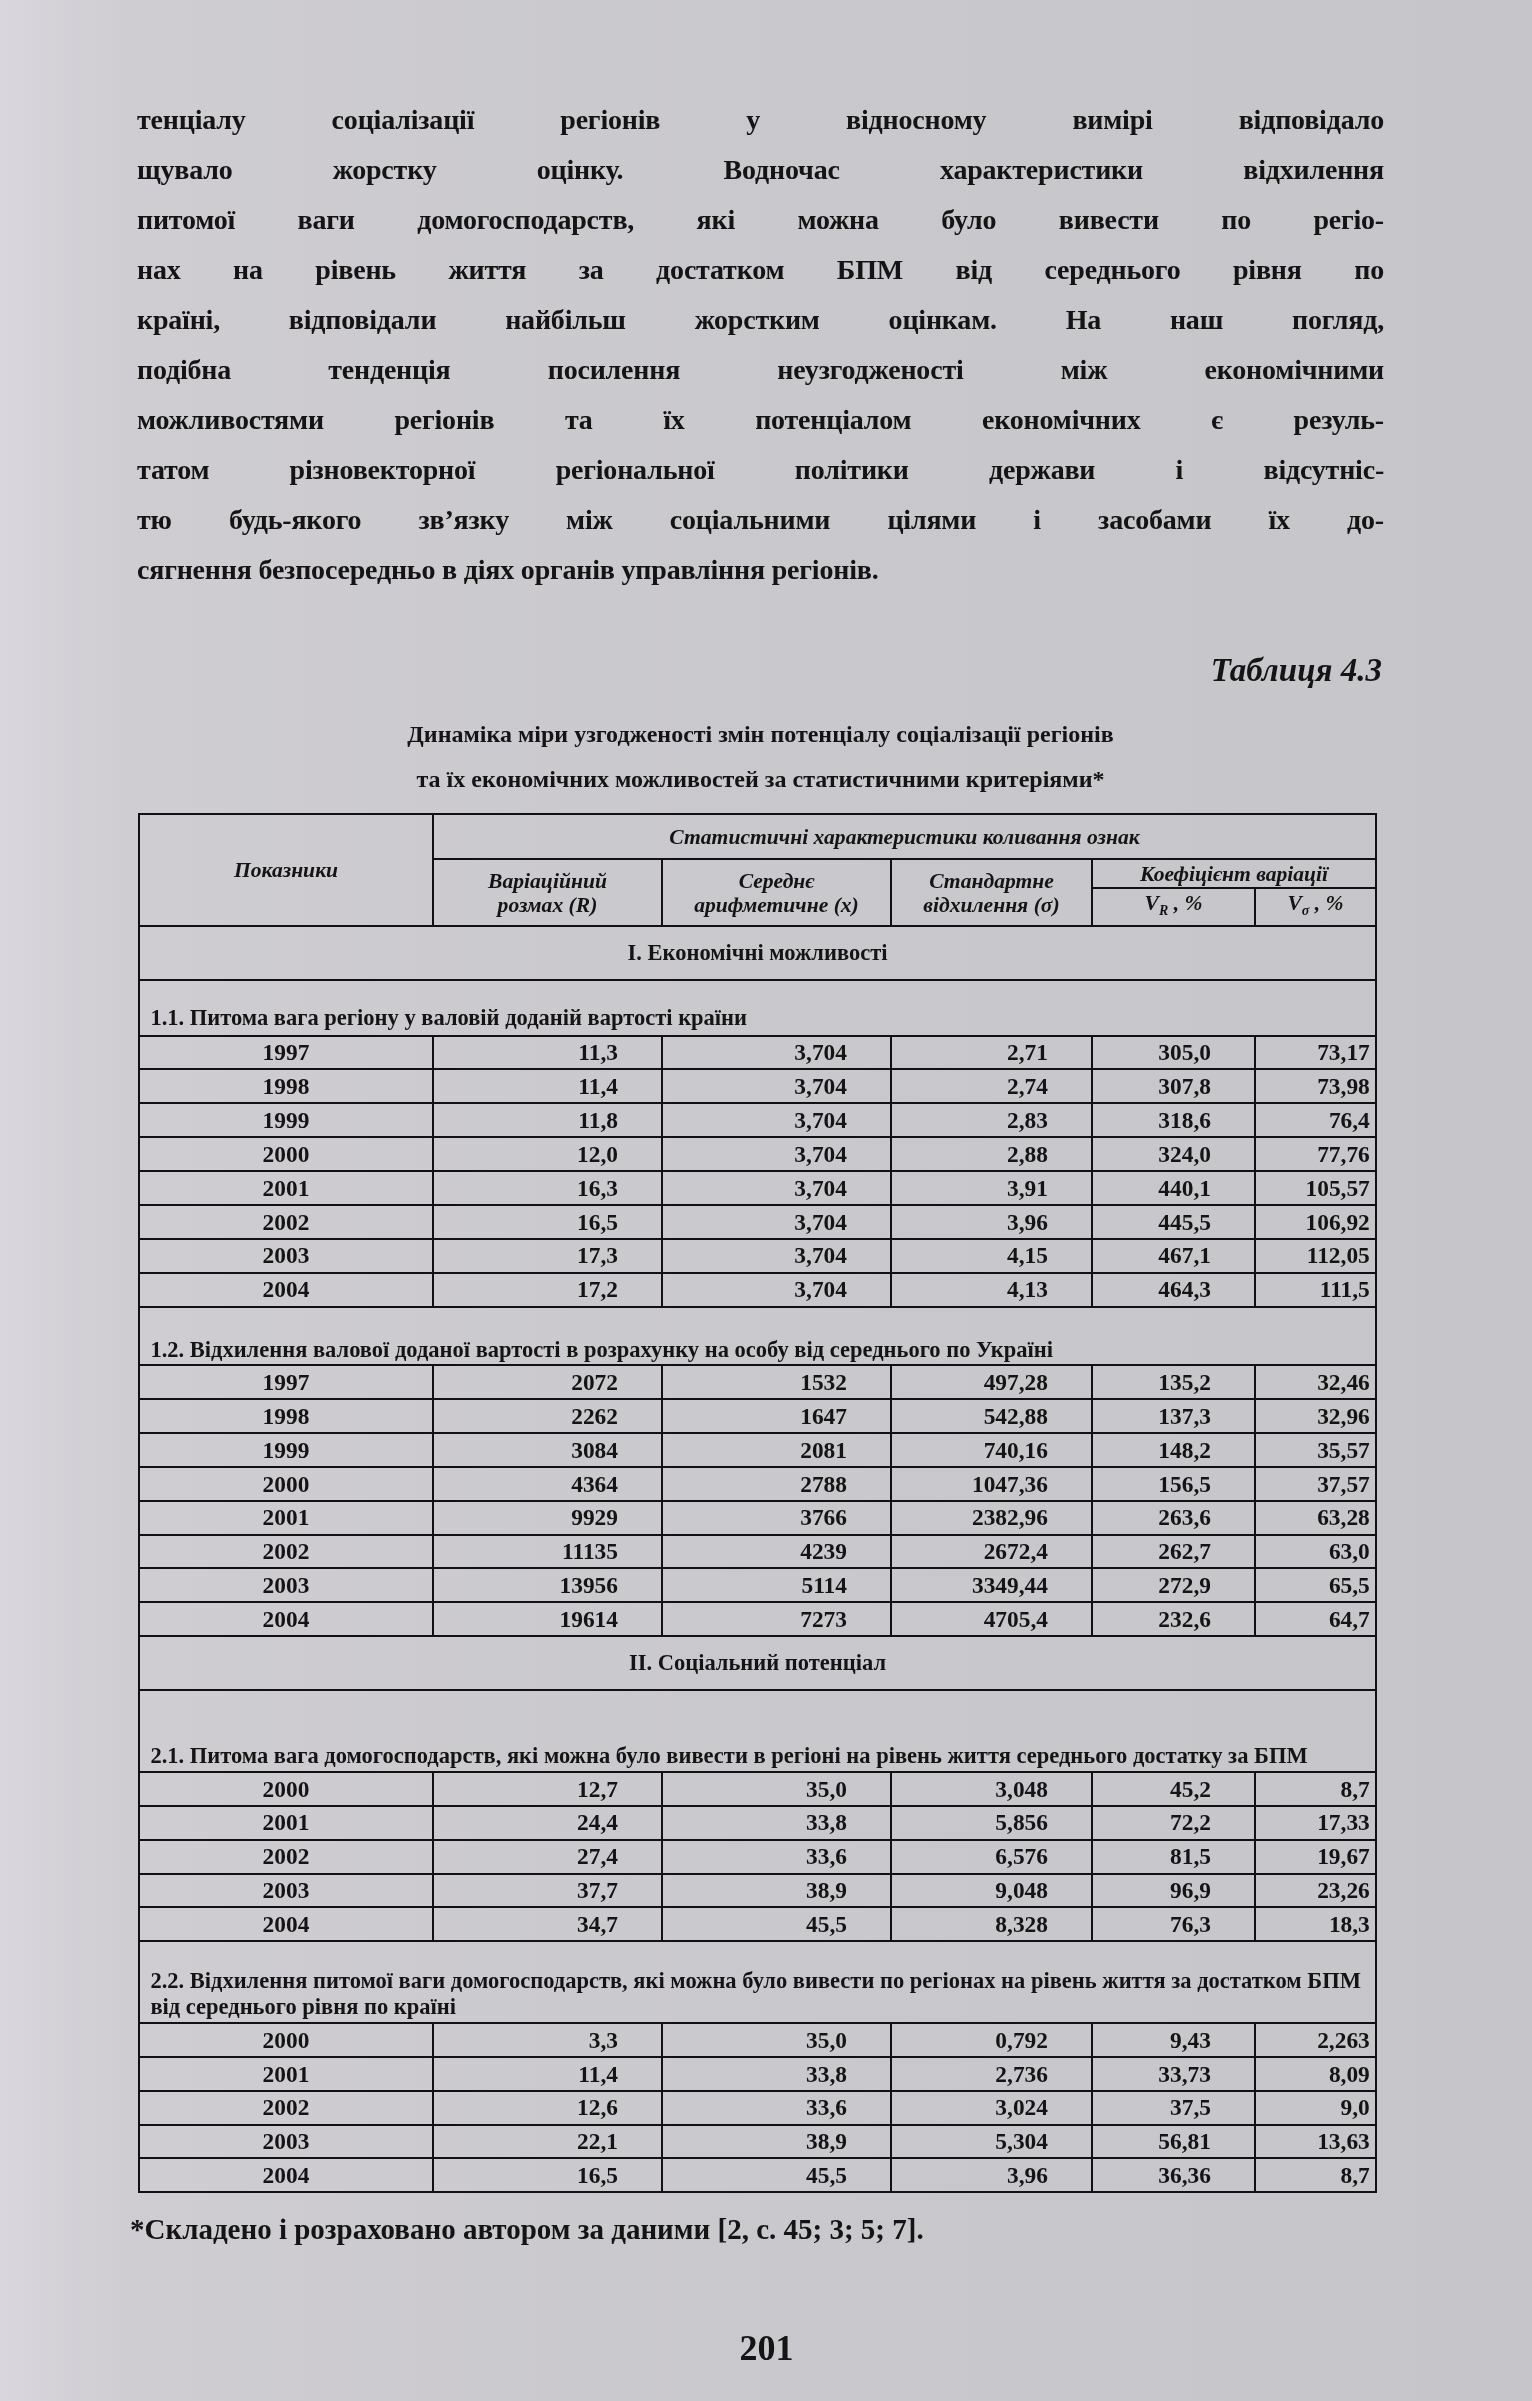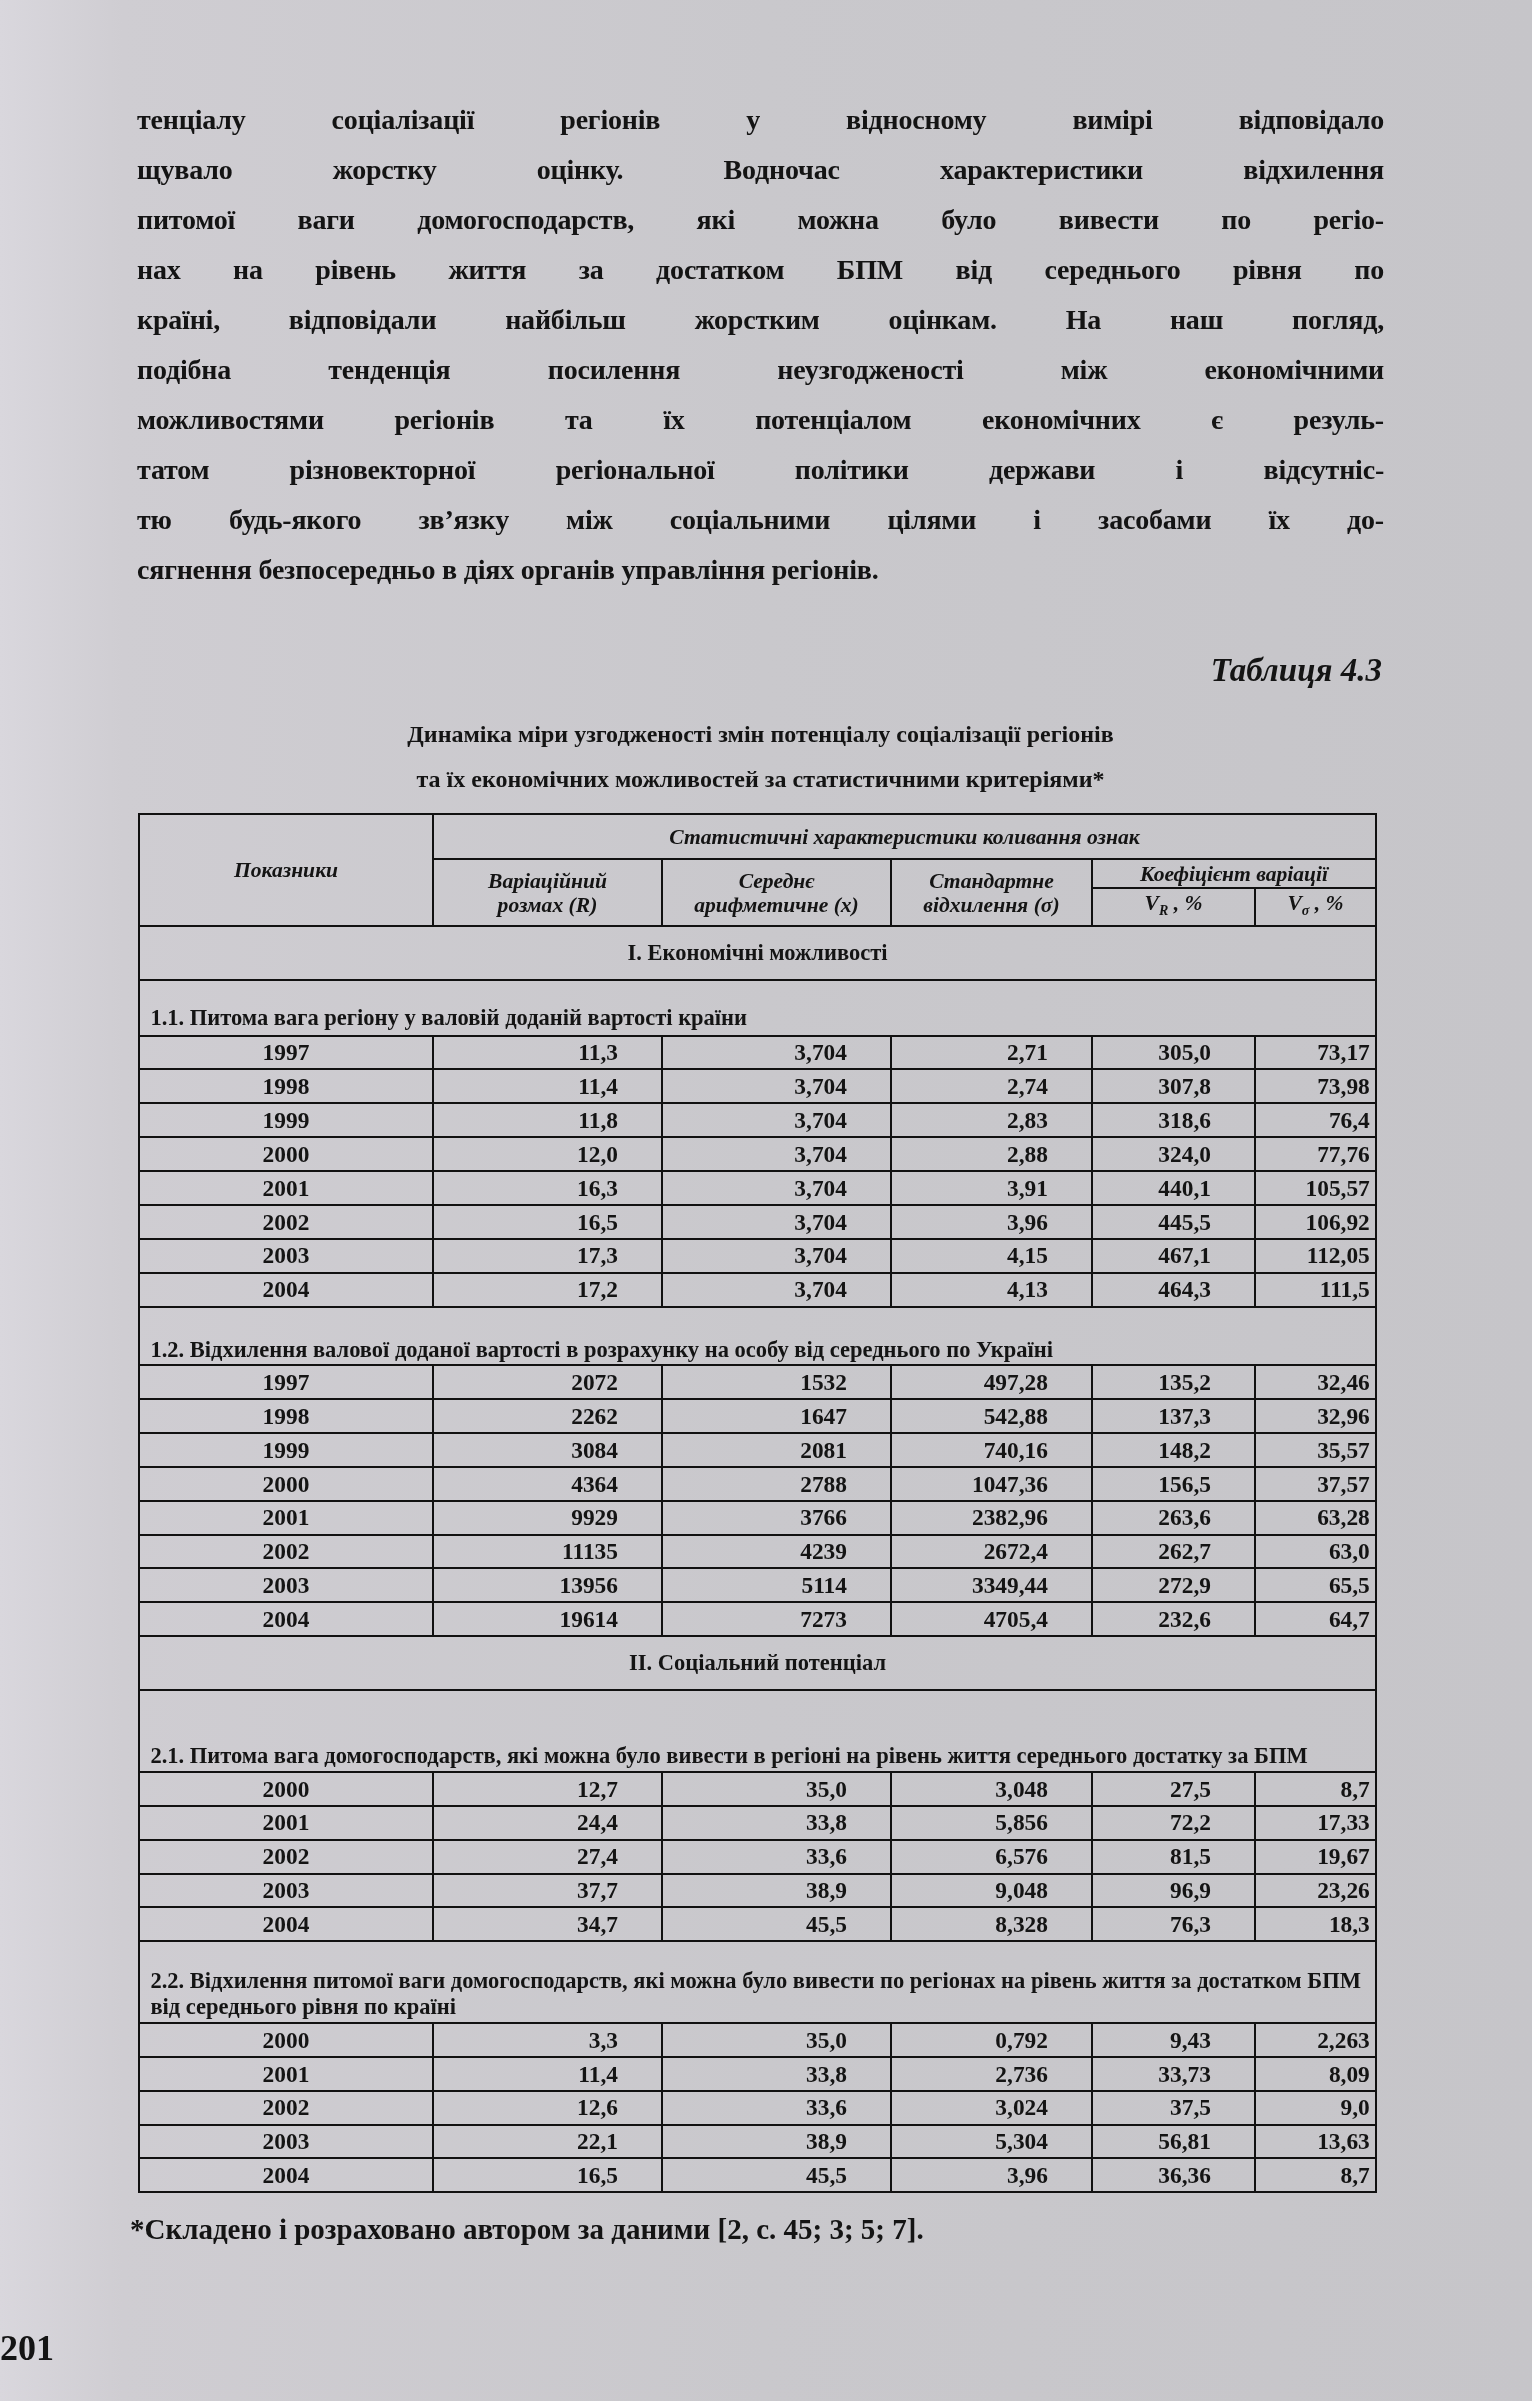--- a/index.html
+++ b/index.html
@@ -48,21 +48,21 @@
   table.data td.sub { text-align: left; font-size: 22.5px; padding-left: 10.4px; line-height: 26px; font-weight: bold; }
   table.data td.sub.h1 { height: 50px; vertical-align: bottom; padding-bottom: 3.5px; }
   table.data td.sub.h2 { height: 55px; vertical-align: bottom; padding-bottom: 1.7px; }
   table.data td.sub.h3 { height: 78px; vertical-align: bottom; padding-bottom: 1.7px; }
   .footnote {
     position: absolute; left: 130px; top: 2213px;
     font-size: 29px; font-weight: bold;
   }
   .page-number {
     position: absolute; left: 0; width: 1533px; top: 2327px;
-    font-size: 36px; font-weight: bold;
+    text-align: center; font-size: 36px; font-weight: bold;
   }
   sub.idx { font-size: 14px; vertical-align: -5.2px; }
 </style>
 </head>
 <body>
 
 <div class="page">
 
   <div class="body-text">
     <span class="line">тенціалу соціалізації регіонів у відносному вимірі відповідало</span>
@@ -269,21 +269,21 @@
       <tr>
           <td colspan="6" class="sub h3">2.1. Питома вага домогосподарств, які можна було вивести в регіоні на рівень життя середнього достатку за БПМ</td>
         </tr>
     </tbody>
     <tbody id="rows21">
         <tr>
           <td class="num">2000</td>
           <td class="num right">12,7</td>
           <td class="num right">35,0</td>
           <td class="num right">3,048</td>
-          <td class="num right">27,5</td>
+          <td class="num right">45,2</td>
           <td class="num r2">8,7</td>
         </tr>
         <tr>
           <td class="num">2001</td>
           <td class="num right">24,4</td>
           <td class="num right">33,8</td>
           <td class="num right">5,856</td>
           <td class="num right">72,2</td>
           <td class="num r2">17,33</td>
         </tr>

